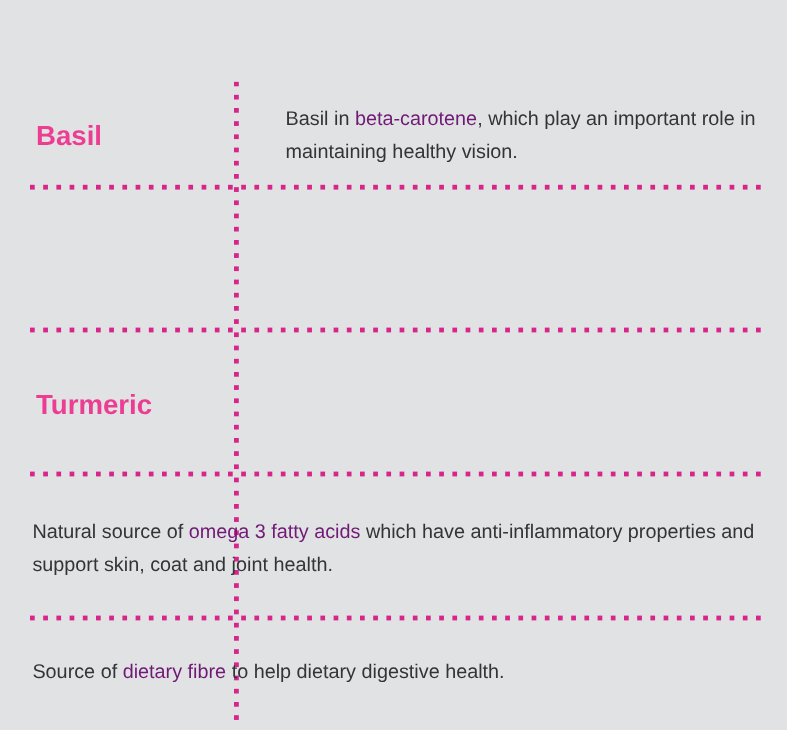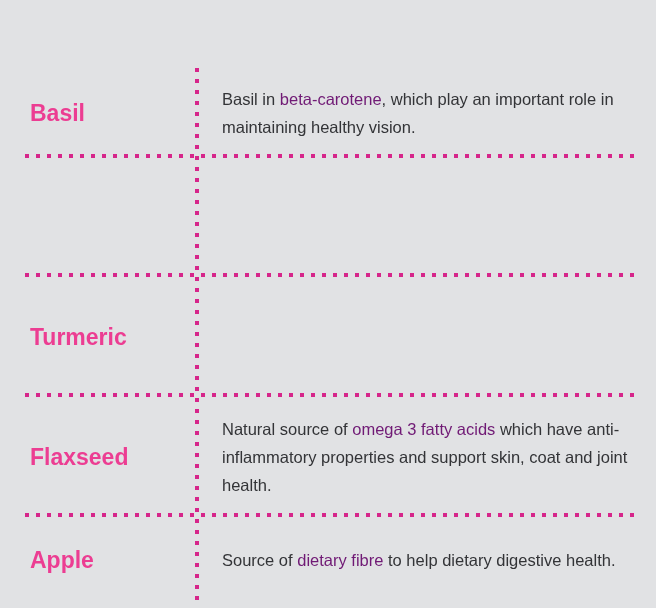--- a/index.html
+++ b/index.html
@@ -92,21 +92,21 @@
     position: absolute;
     left: 25px;
     right: 20px;
     bottom: 0;
     height: 4px;
     background-image: linear-gradient(to right, #d6268a 0 4px, rgba(0,0,0,0) 4px 11px);
     background-size: 11px 4px;
     background-repeat: repeat-x;
   }
 
-  .row-0 { height: 90px; }
+  .row-0 { height: 90px; gap: 16px; }
   .row-1 { height: 119px; }
   .row-2 { height: 120px; }
   .row-3 { height: 120px; }
   .row-4 { height: 85px; }
 </style>
 </head>
 <body>
 
 <div class="infographic">
 
@@ -124,24 +124,22 @@
     <div class="row row-1">
       <div class="h-divider"></div>
     </div>
 
     <div class="row row-2">
       <div class="row-label">Turmeric</div>
       <div class="h-divider"></div>
     </div>
 
     <div class="row row-3">
-      <div class="row-label">Flaxseed</div>
       <div class="row-desc"><span>Natural source of </span><b>omega 3 fatty acids</b><span> which have anti-inflammatory properties and support skin, coat and joint health.</span></div>
       <div class="h-divider"></div>
     </div>
 
     <div class="row row-4">
-      <div class="row-label">Apple</div>
       <div class="row-desc"><span>Source of </span><b>dietary fibre</b><span> to help dietary digestive health.</span></div>
     </div>
 
   </div>
 </div>
 
 </body></html>

